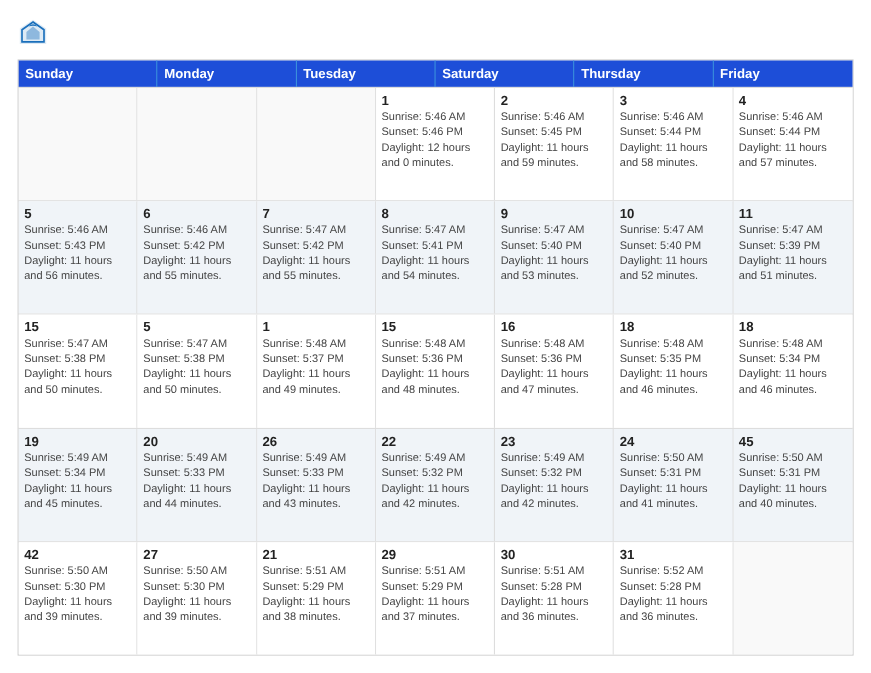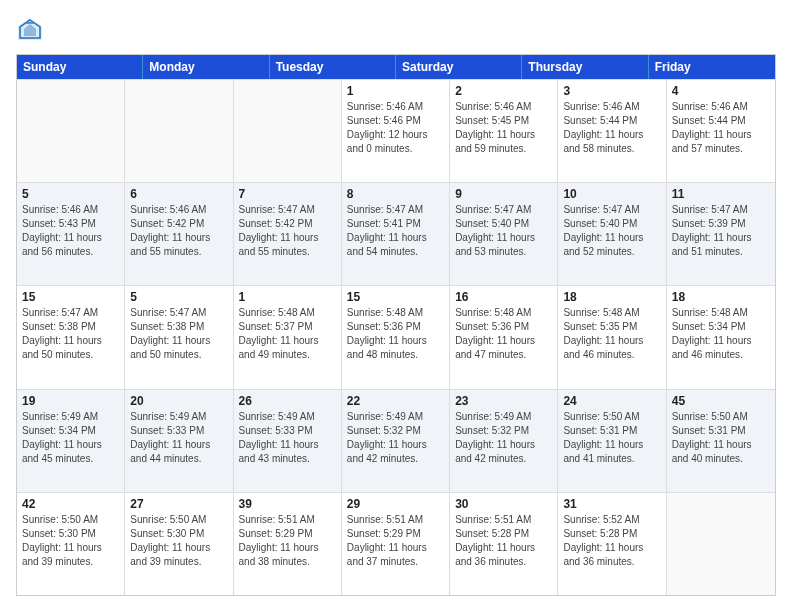--- a/index.html
+++ b/index.html
@@ -261,21 +261,21 @@
         <div class="cal-row">
           <div class="cal-cell">
             <div class="day-number">42</div>
             <div class="day-info">Sunrise: 5:50 AM<br>Sunset: 5:30 PM<br>Daylight: 11 hours<br>and 39 minutes.</div>
           </div>
           <div class="cal-cell">
             <div class="day-number">27</div>
             <div class="day-info">Sunrise: 5:50 AM<br>Sunset: 5:30 PM<br>Daylight: 11 hours<br>and 39 minutes.</div>
           </div>
           <div class="cal-cell">
-            <div class="day-number">39</div>
+            <div class="day-number">21</div>
             <div class="day-info">Sunrise: 5:51 AM<br>Sunset: 5:29 PM<br>Daylight: 11 hours<br>and 38 minutes.</div>
           </div>
           <div class="cal-cell">
             <div class="day-number">29</div>
             <div class="day-info">Sunrise: 5:51 AM<br>Sunset: 5:29 PM<br>Daylight: 11 hours<br>and 37 minutes.</div>
           </div>
           <div class="cal-cell">
             <div class="day-number">30</div>
             <div class="day-info">Sunrise: 5:51 AM<br>Sunset: 5:28 PM<br>Daylight: 11 hours<br>and 36 minutes.</div>
           </div>

